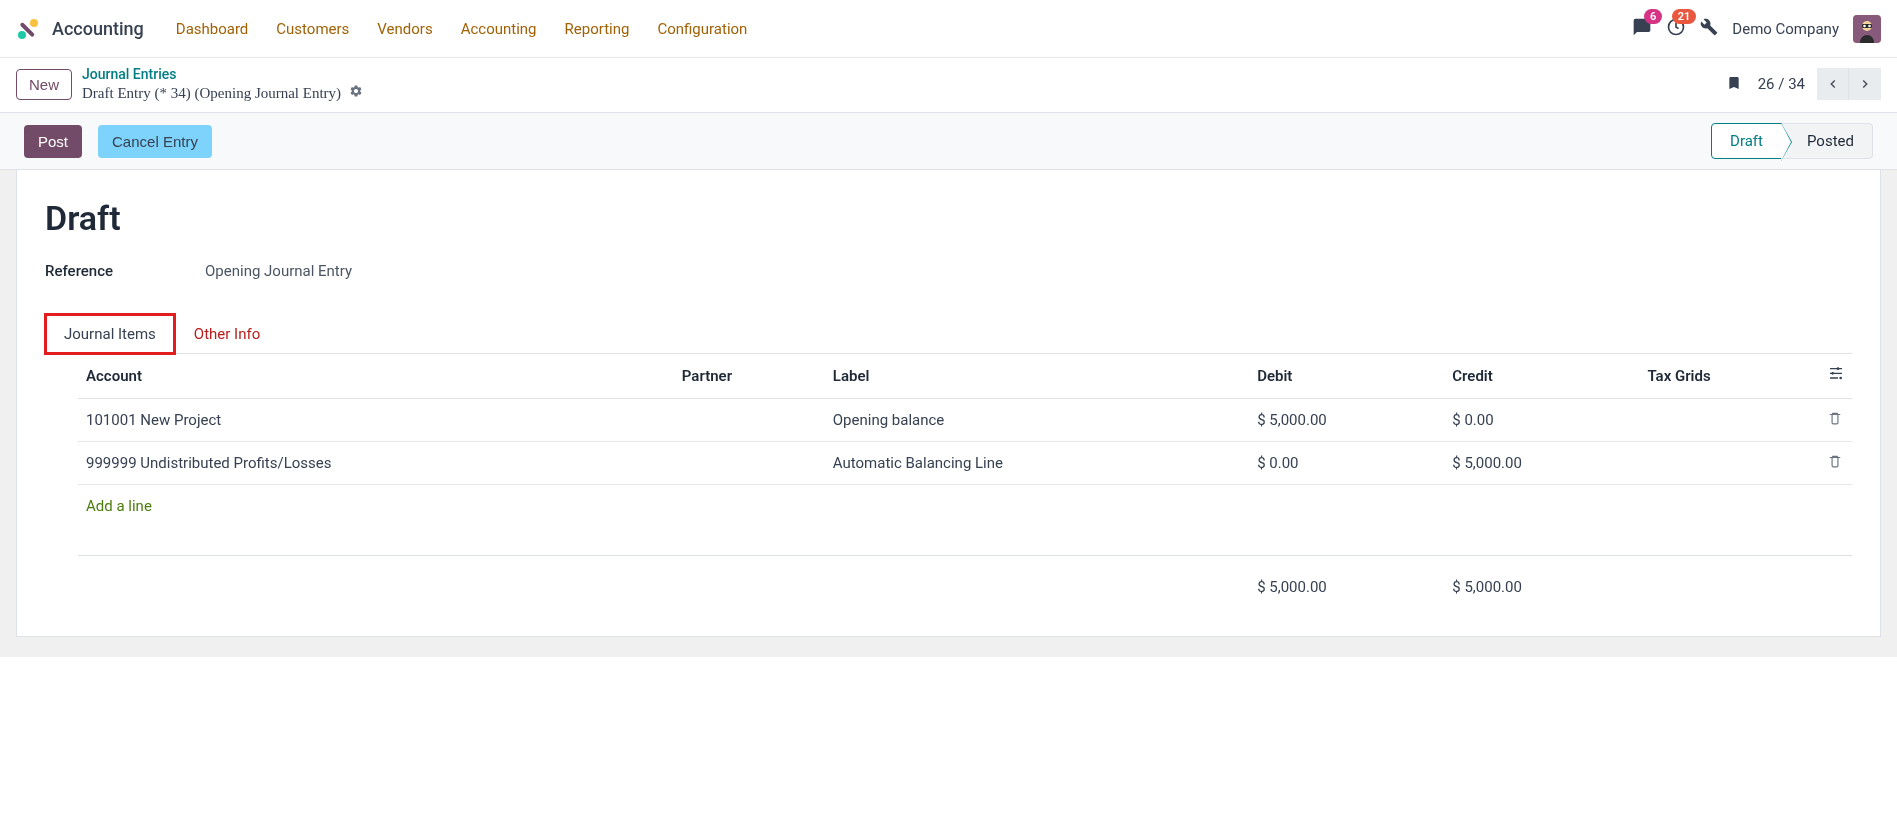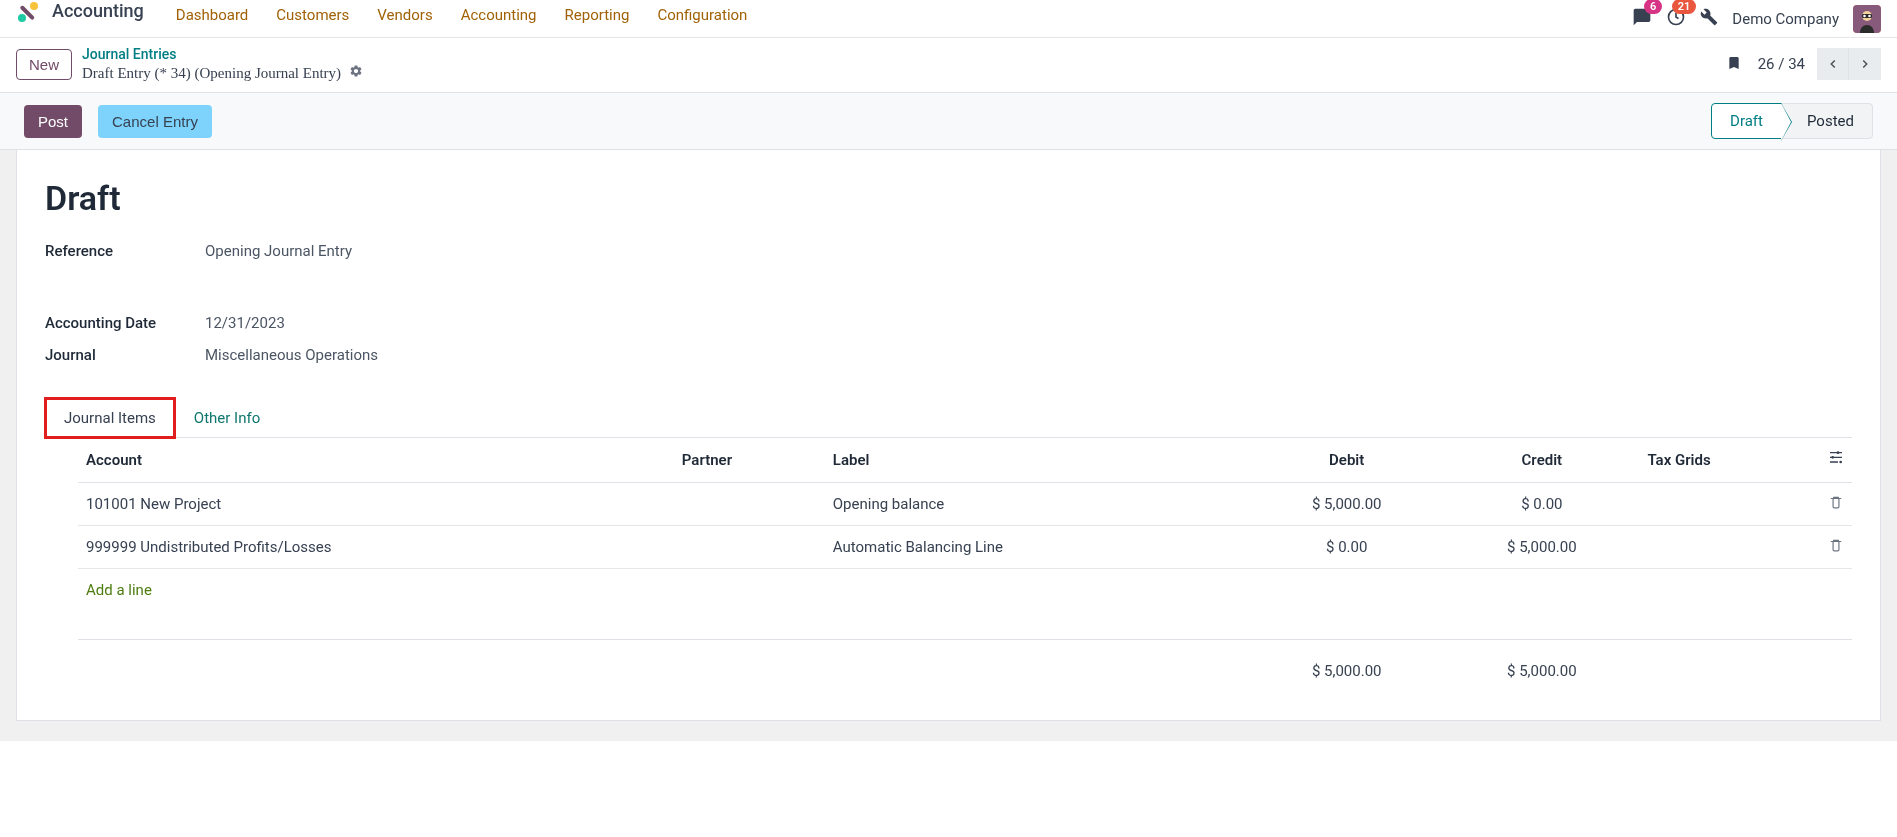--- a/index.html
+++ b/index.html
@@ -1,19 +1,19 @@
 <!DOCTYPE html>
 <html><head>
 <meta charset="utf-8">
 <style>
 * { box-sizing: border-box; margin: 0; padding: 0; }
 body { font-family: -apple-system, BlinkMacSystemFont, "Segoe UI", Roboto, sans-serif; font-size: 14px; color: #1f2937; background: #fff; }
 
 
-.navbar { display: flex; height: 38px; padding: 0 16px; border-bottom: 1px solid #e5e7eb; }
+.navbar { display: flex; align-items: center; height: 58px; padding: 0 16px; border-bottom: 1px solid #e5e7eb; }
 .logo { width: 24px; height: 24px; margin-right: 12px; position: relative; }
 .logo svg { width: 100%; height: 100%; }
 .app-name { font-size: 18px; font-weight: 500; color: #374151; margin-right: 20px; }
 .nav-menu { display: flex; gap: 4px; }
 .nav-item { padding: 6px 12px; color: #a16207; cursor: pointer; font-size: 15px; }
 .nav-spacer { flex: 1; }
 .nav-right { display: flex; align-items: center; gap: 14px; }
 .icon-badge { position: relative; cursor: pointer; }
 .badge { position: absolute; top: -8px; right: -10px; background: #d63384; color: #fff; font-size: 11px; font-weight: 600; padding: 1px 6px; border-radius: 10px; }
 .badge.orange { background: #e9573f; }
@@ -44,37 +44,37 @@
 .status-step.active { color: #017e84; background: #fff; border: 1px solid #017e84; }
 .status-step.active::after { content: ""; position: absolute; right: -10px; top: -1px; width: 0; height: 0; border-top: 19px solid transparent; border-bottom: 19px solid transparent; border-left: 10px solid #fff; z-index: 2; }
 .status-step.active::before { content: ""; position: absolute; right: -11px; top: -1px; width: 0; height: 0; border-top: 19px solid transparent; border-bottom: 19px solid transparent; border-left: 11px solid #017e84; z-index: 1; }
 .status-step:last-child { border-top-right-radius: 4px; border-bottom-right-radius: 4px; padding-left: 24px; }
 .status-step:first-child { border-top-left-radius: 4px; border-bottom-left-radius: 4px; }
 
 
 .sheet-bg { background: #f0f0f0; padding: 0 16px 20px; }
 .sheet { background: #fff; border: 1px solid #dee2e6; border-top: none; padding: 28px; max-width: 100%; }
 .title { font-size: 34px; font-weight: 600; color: #1f2937; margin-bottom: 24px; }
-.fields-row { display: flex; gap: 40px; margin-bottom: 20px; flex-direction: column; }
+.fields-row { display: flex; gap: 40px; margin-bottom: 20px; }
 .fields-col { flex: 1; }
 .field { display: flex; align-items: center; margin-bottom: 14px; }
 .field-label { width: 160px; font-weight: 500; color: #1f2937; font-size: 15px; }
 .field-value { color: #4b5563; font-size: 15px; }
 
 
 .tabs { display: flex; border-bottom: 1px solid #dee2e6; margin-top: 12px; }
-.tab { padding: 10px 18px; font-size: 15px; color: #0f766e; cursor: pointer; border: 1px solid transparent; border-bottom: none; }
+.tab { padding: 10px 18px; font-size: 15px; color: #b91c1c; cursor: pointer; border: 1px solid transparent; border-bottom: none; }
 .tab.active { color: #374151; border: 1px solid #dee2e6; border-bottom: 1px solid #fff; margin-bottom: -1px; background: #fff; }
 .tab.highlight { outline: 3px solid #e11d1d; outline-offset: -2px; }
 
 
 .table-wrap { margin-top: 0; margin-left: 33px; }
 table { width: 100%; border-collapse: collapse; }
 th { text-align: left; padding: 12px 8px; font-weight: 600; color: #1f2937; font-size: 15px; border-bottom: 1px solid #dee2e6; }
-th.right, td.right { text-align: center; }
+th.right, td.right { text-align: left; }
 td { padding: 12px 8px; font-size: 15px; color: #374151; border-bottom: 1px solid #e5e7eb; }
 .trash-icon { color: #6b7280; cursor: pointer; }
 .add-line { color: #4d7c0f; cursor: pointer; }
 .totals-row td { border-top: 1px solid #dee2e6; border-bottom: none; padding-top: 22px; font-weight: 400; }
 .spacer-row td { border: none; height: 28px; }
 .col-settings-icon { cursor: pointer; color: #374151; }
 </style>
 </head>
 <body>
 
@@ -175,30 +175,20 @@
 
 <div class="sheet-bg">
   <div class="sheet">
     <h1 class="title">Draft</h1>
 
     <div class="fields-row">
       <div class="fields-col">
         <div class="field">
           <div class="field-label">Reference</div>
           <div class="field-value">Opening Journal Entry</div>
-        </div>
-      </div>
-      <div class="fields-col">
-        <div class="field">
-          <div class="field-label">Accounting Date</div>
-          <div class="field-value">12/31/2023</div>
-        </div>
-        <div class="field">
-          <div class="field-label">Journal</div>
-          <div class="field-value">Miscellaneous Operations</div>
         </div>
       </div>
     </div>
 
     <div class="tabs">
       <div class="tab active highlight">Journal Items</div>
       <div class="tab">Other Info</div>
     </div>
 
     <div class="table-wrap">

